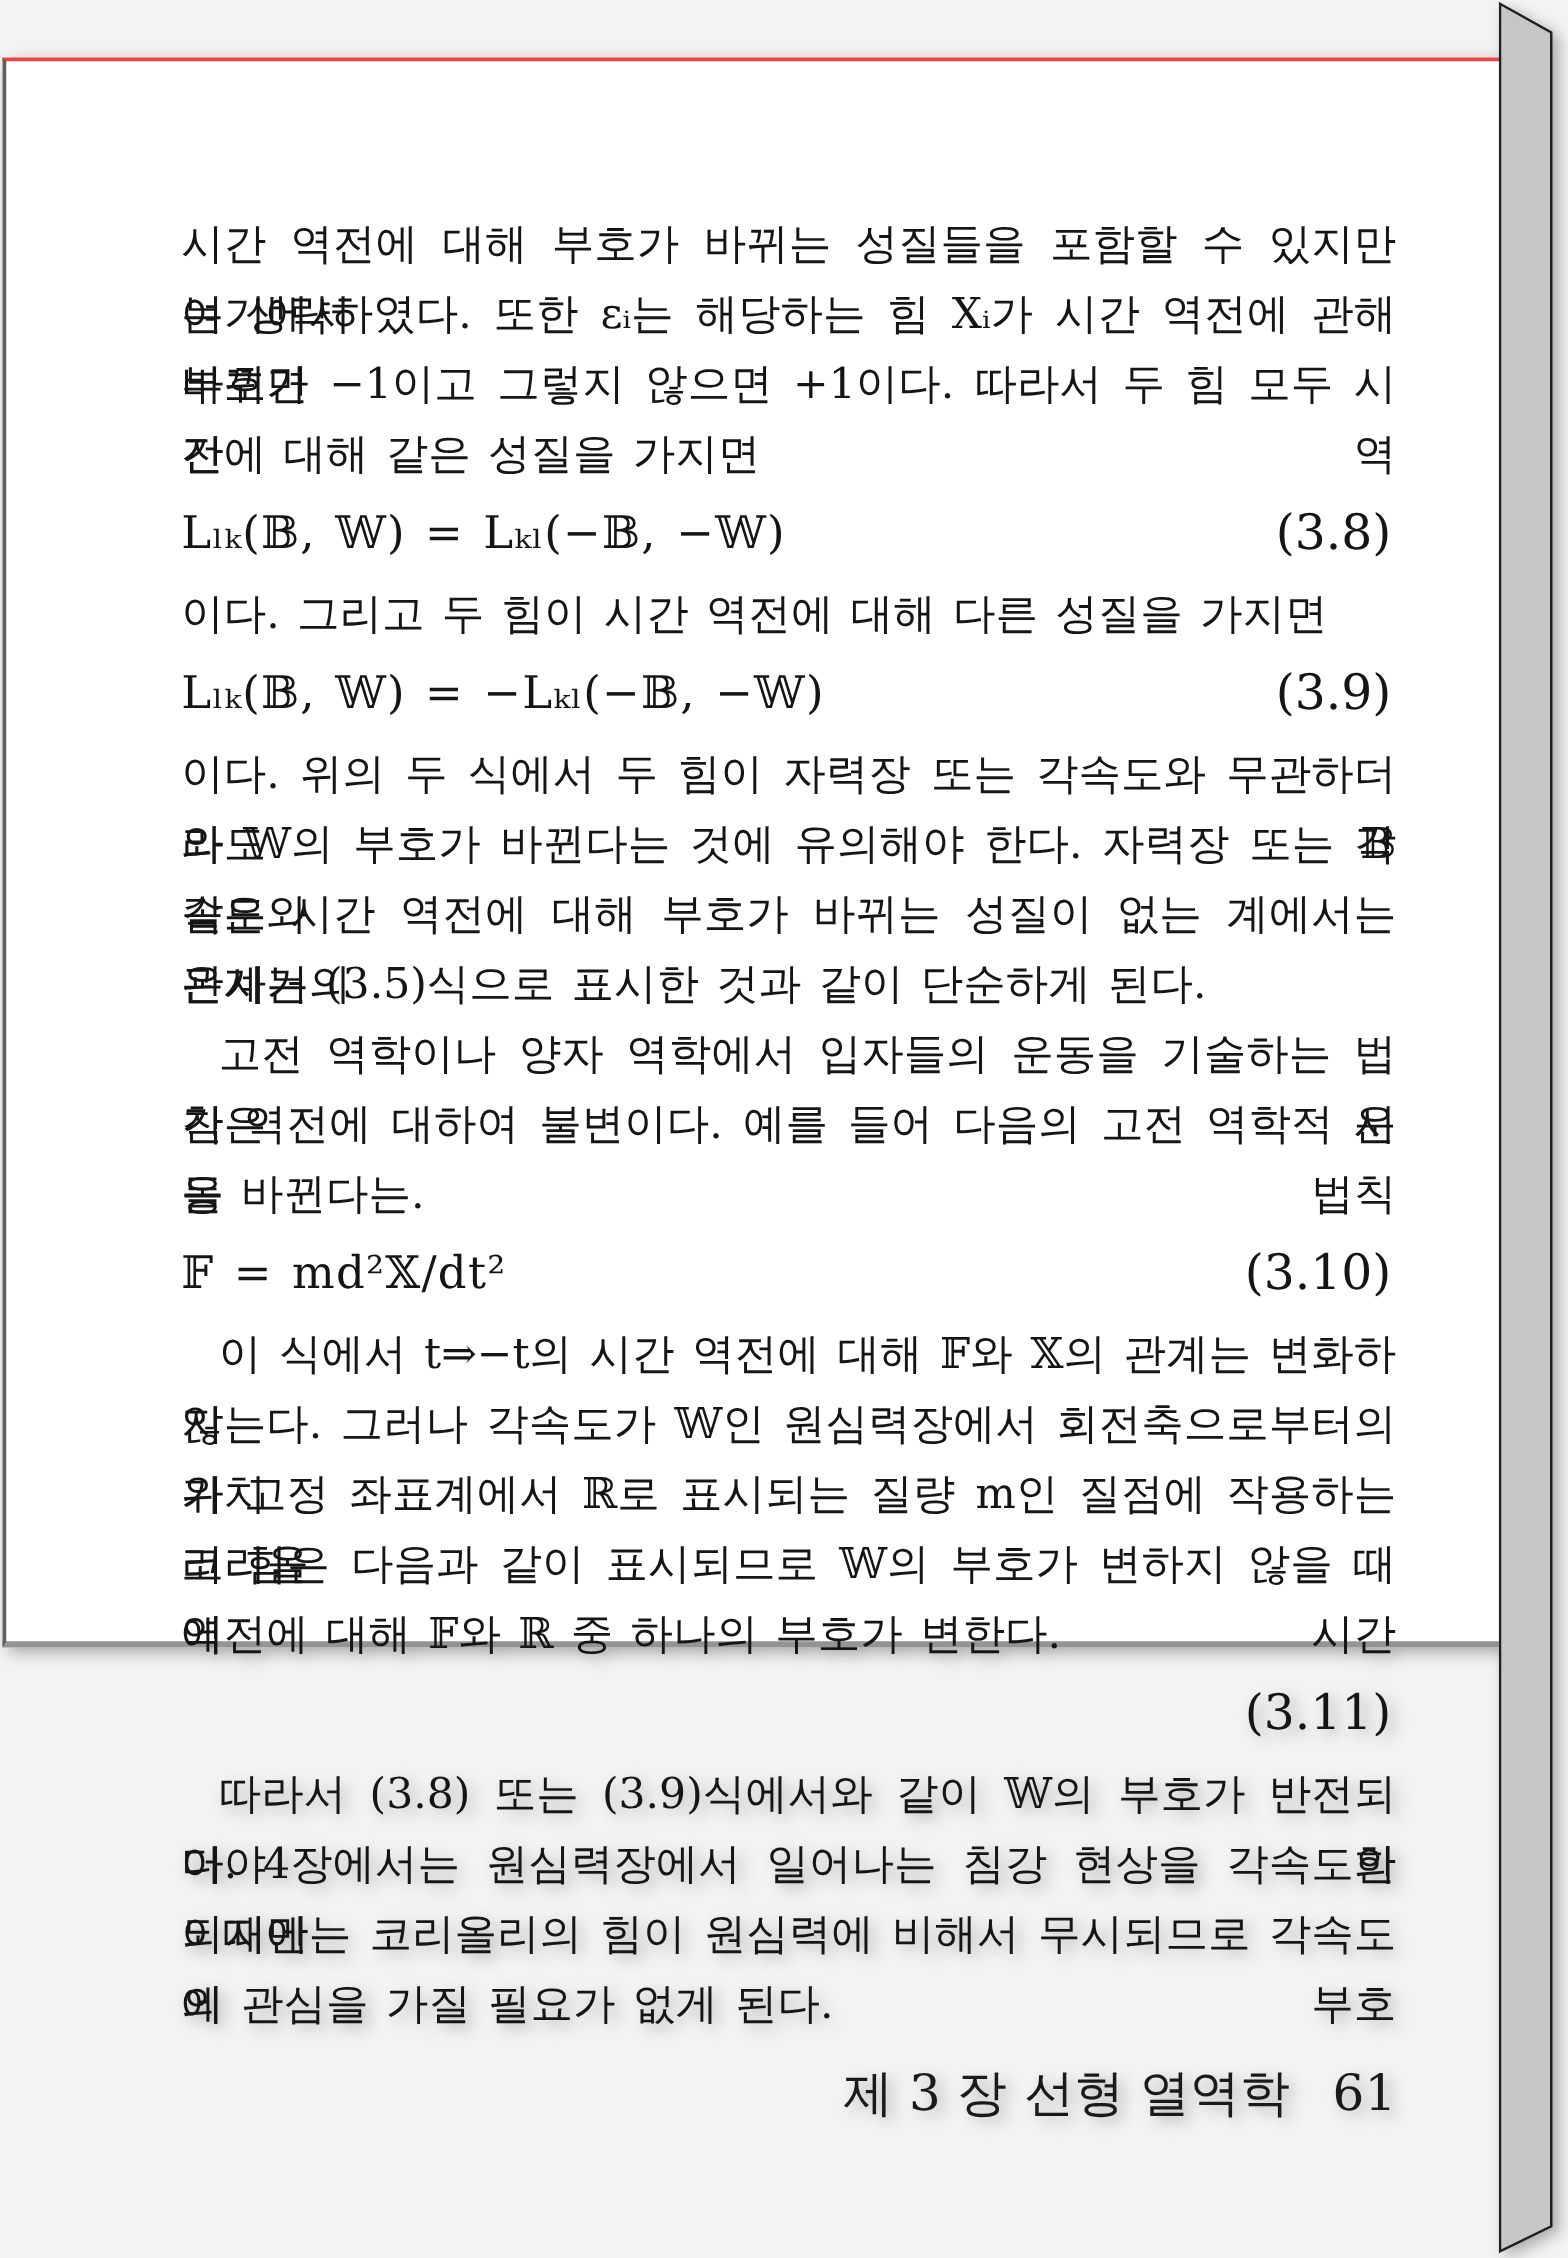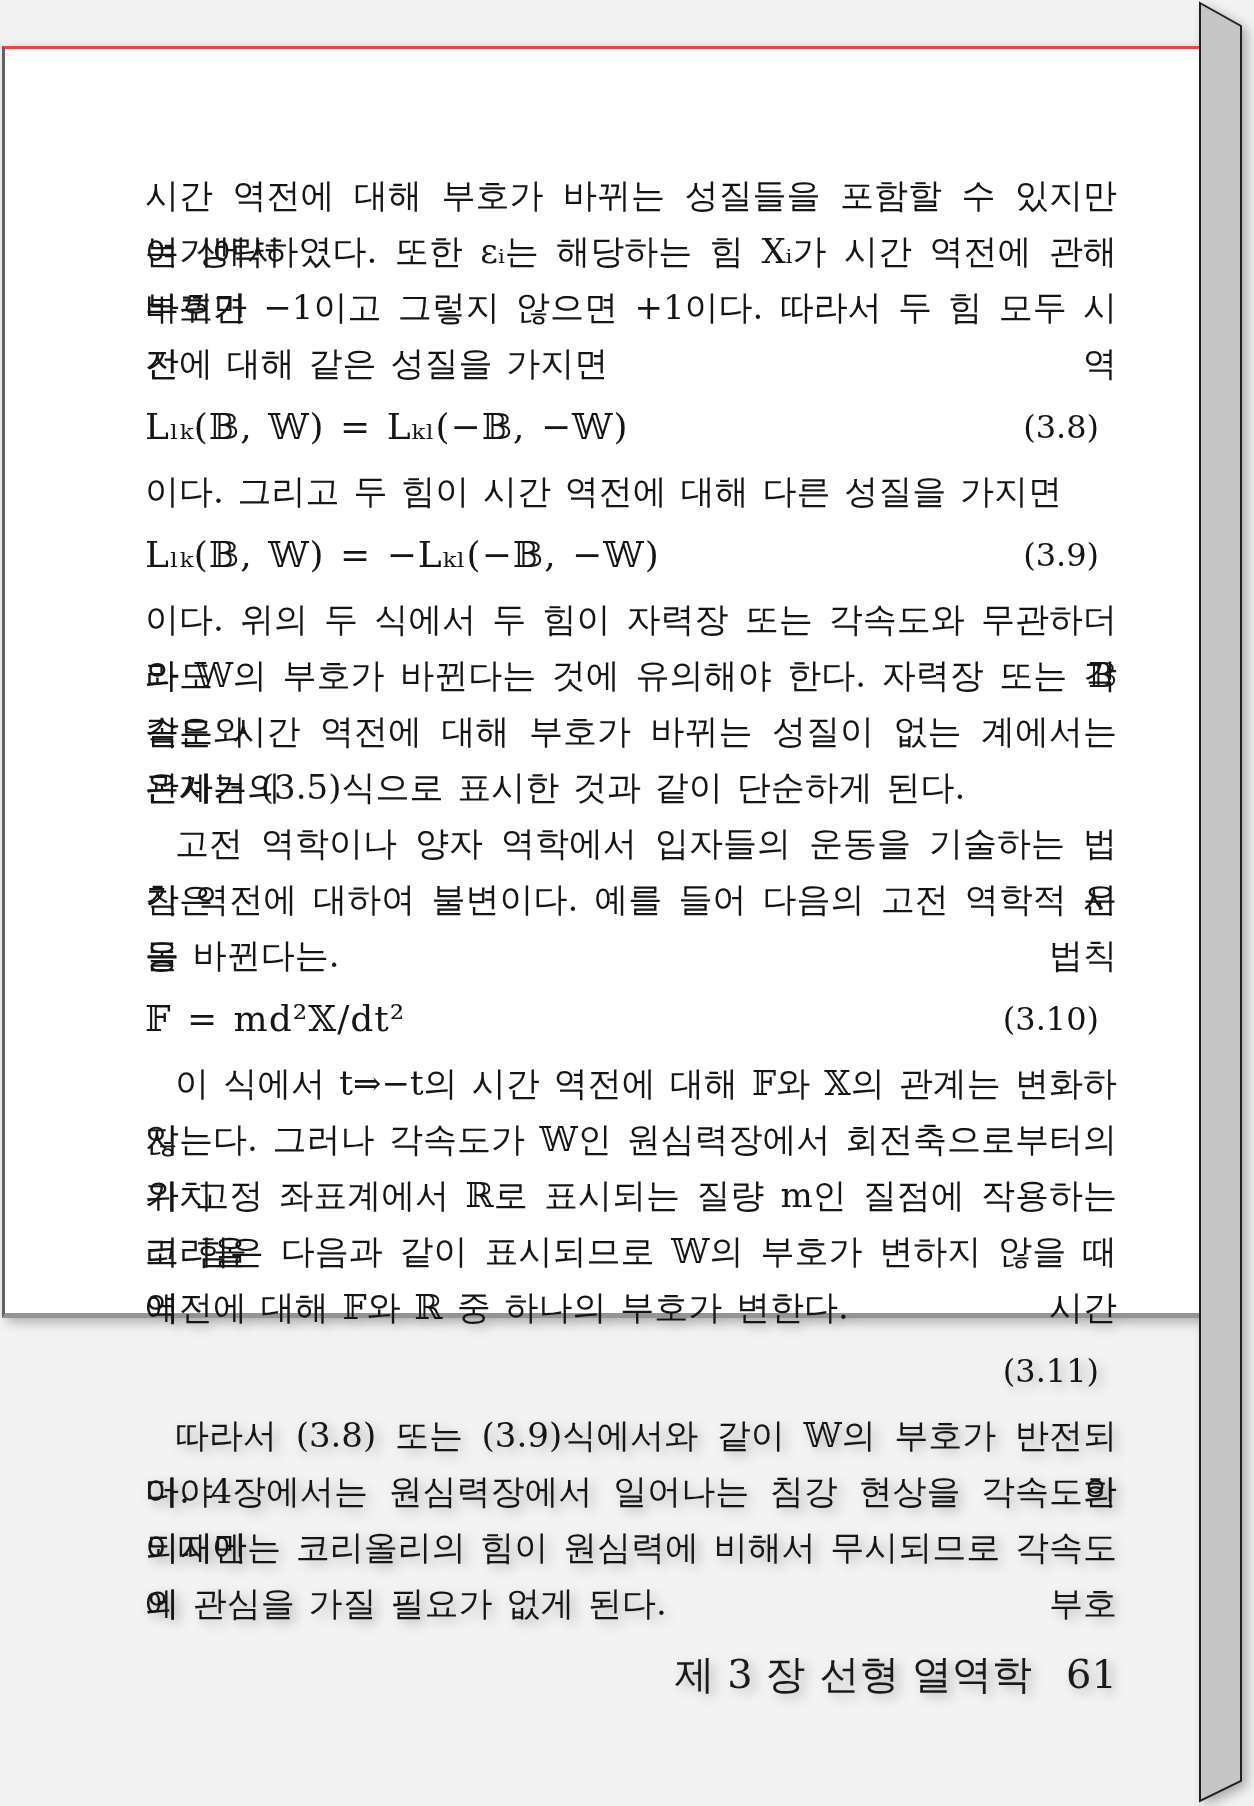--- a/index.html
+++ b/index.html
@@ -62,22 +62,22 @@
   }
   .eq-formula {
     position: absolute;
     left: 0; right: 130px;
     text-align: left;
     font-size: 36px;
     letter-spacing: 1px;
   }
   .eq-number {
     position: absolute;
-    right: 18px;
-    font-size: 32px;
+    right: 4px;
+    font-size: 39px;
   }
   .page-footer {
     position: absolute;
     left: 140px; top: 1598px;
     width: 972px;
     text-align: right;
     font-size: 40px;
     color: #1a1a1a;
   }
   .page-footer .gap1 { margin-left: 14px; }

